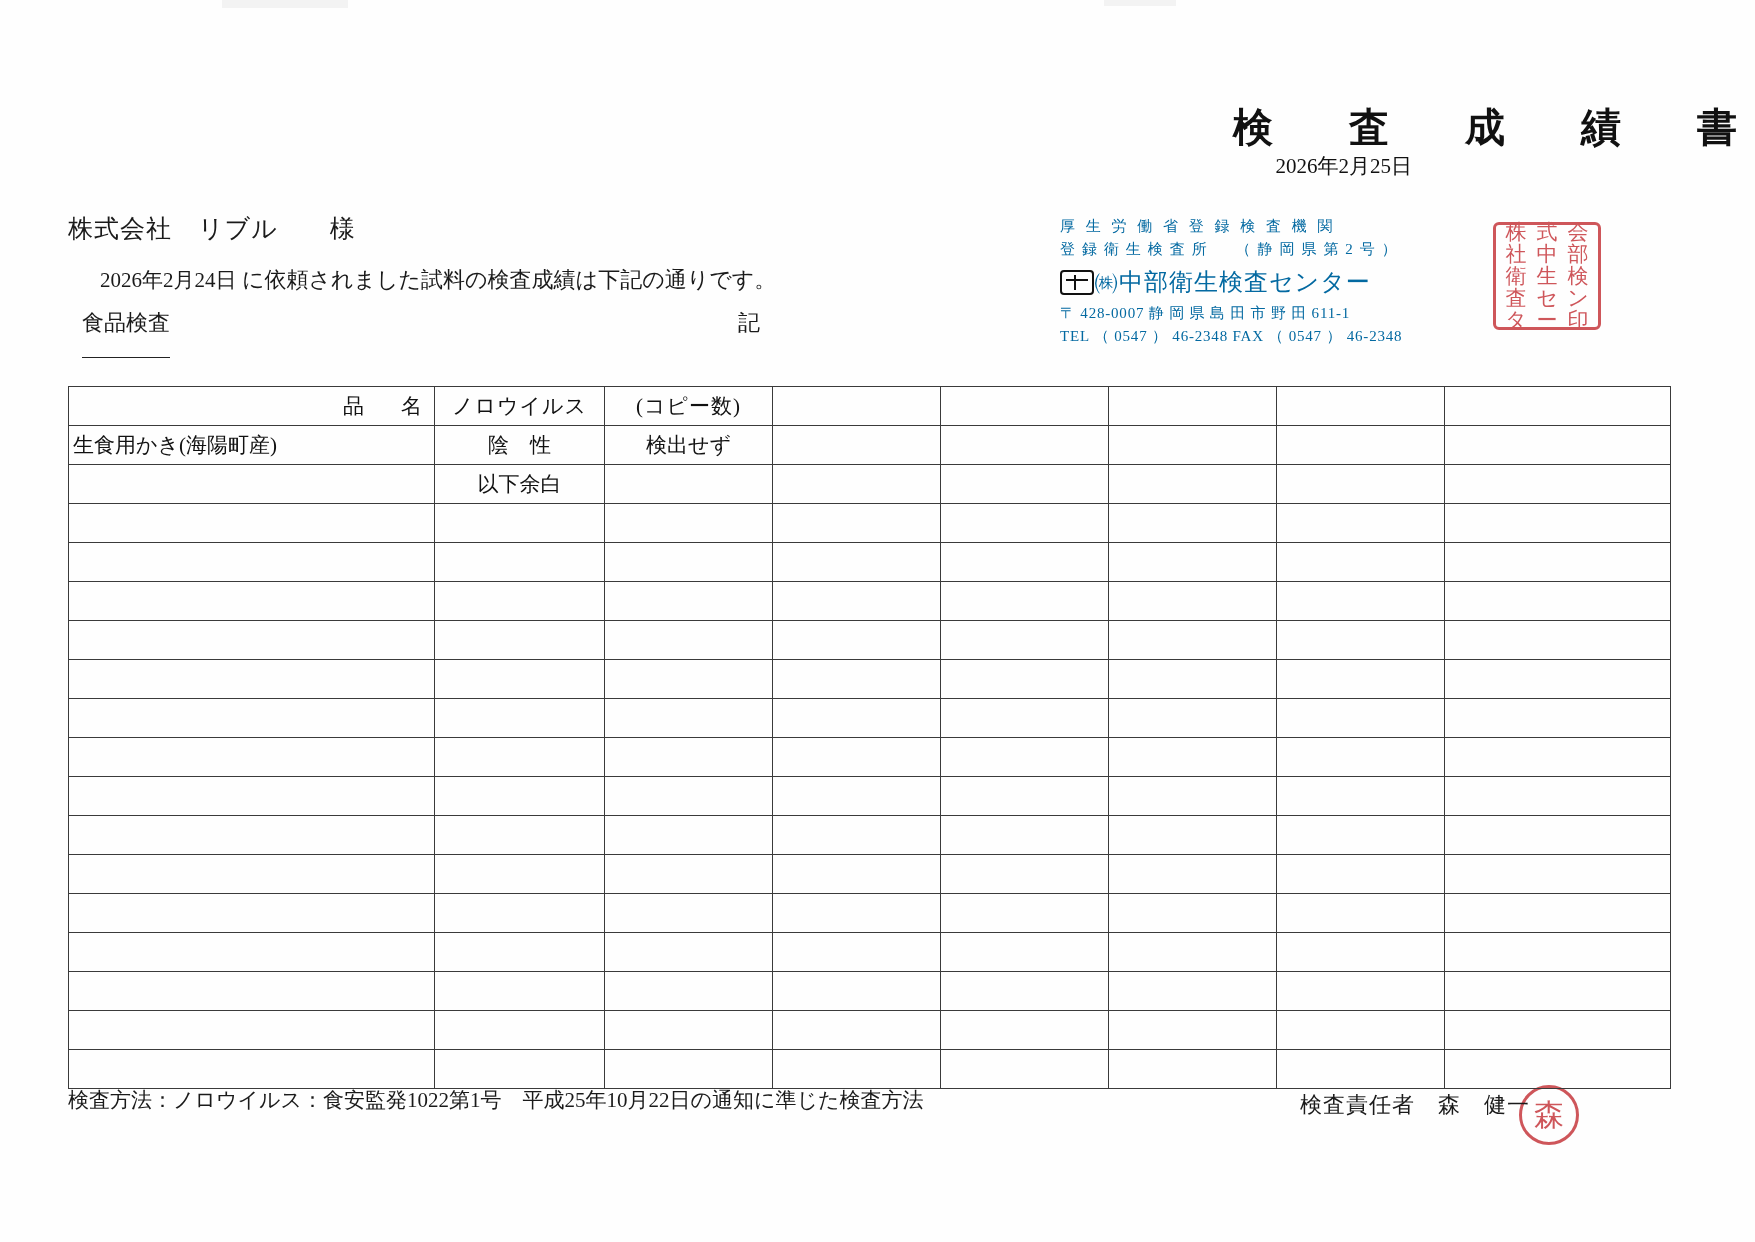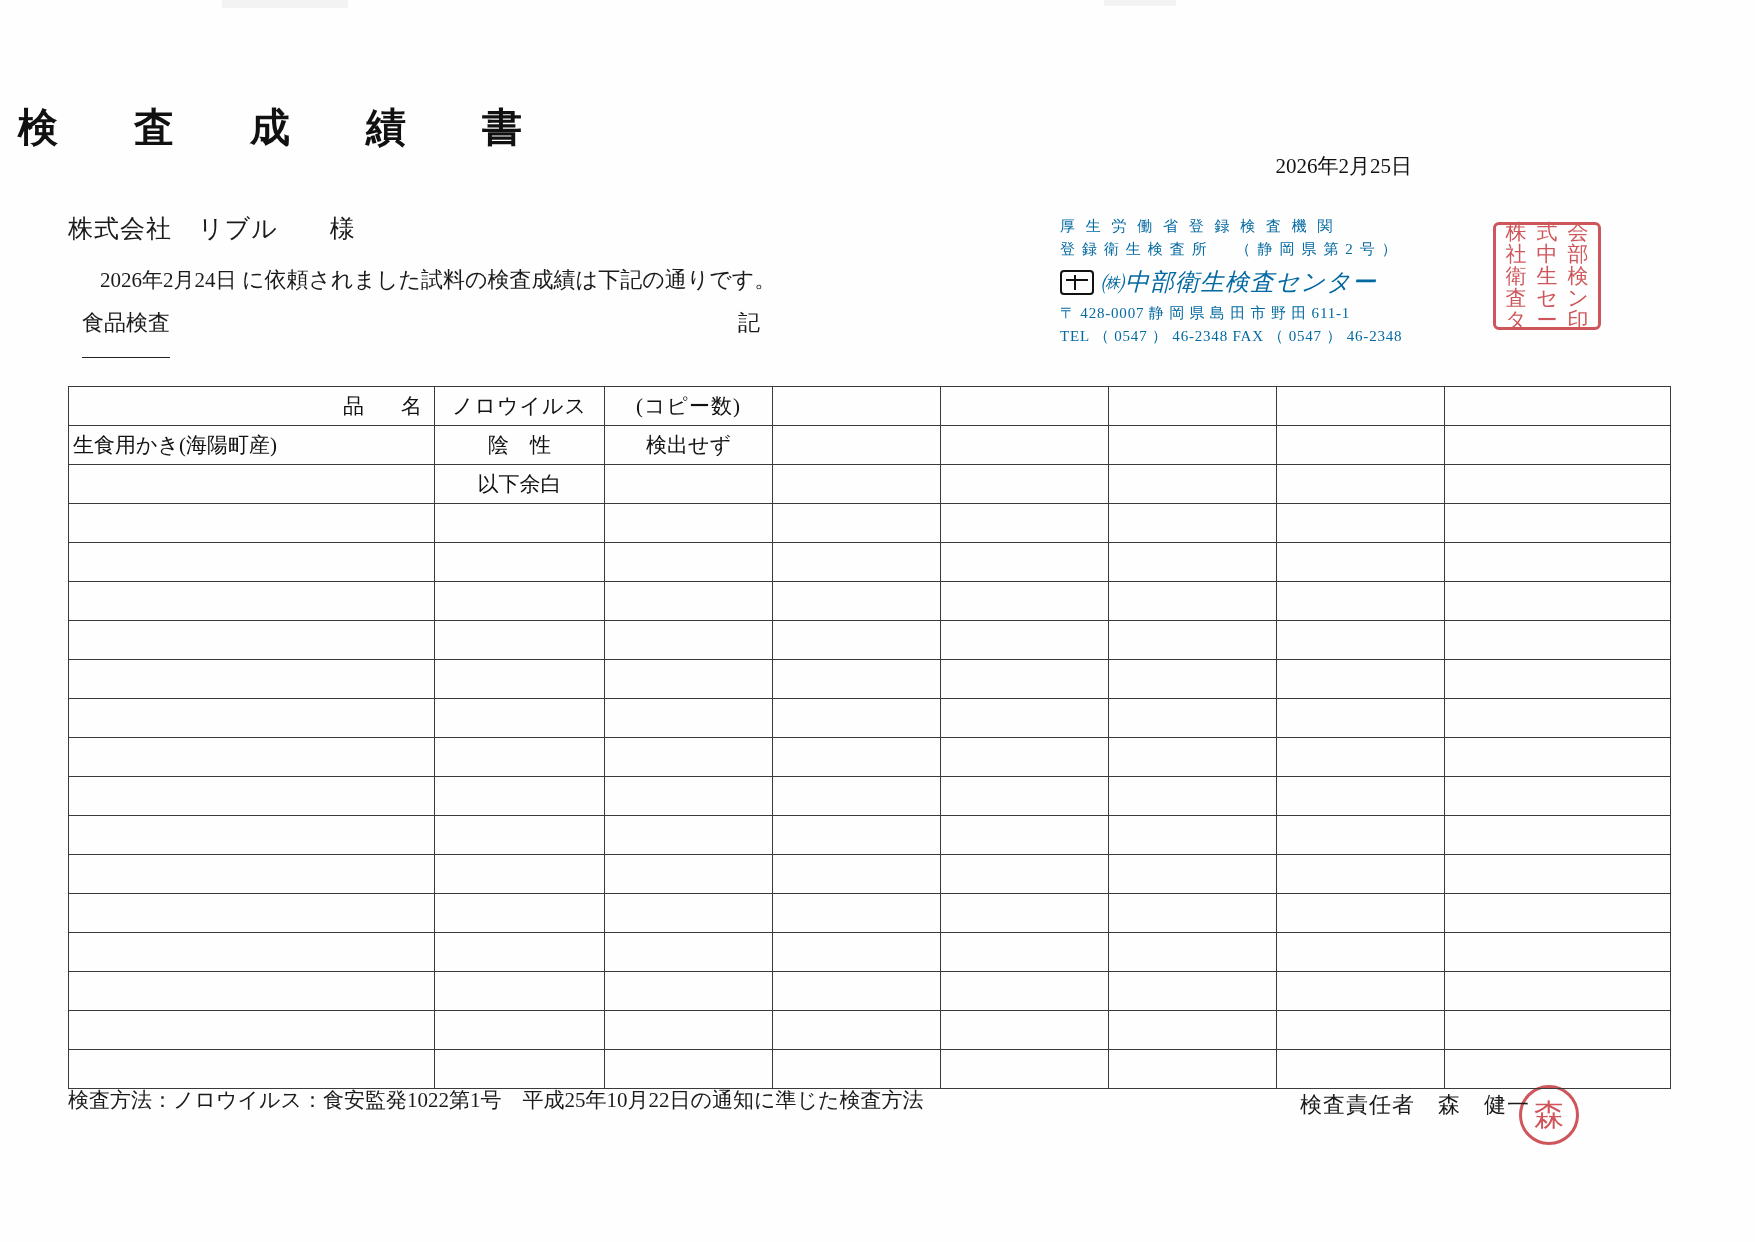--- a/index.html
+++ b/index.html
@@ -20,21 +20,21 @@
     inset: 0;
     background: #fefefe;
   }
 
   
   #doc-title {
     position: absolute;
     top: 100px;
     left: 0;
     width: 100%;
-    text-align: left;
+    text-align: right;
     font-size: 40px;
     letter-spacing: 18px;
     font-weight: 600;
     color: #111;
     text-indent: 18px;
   }
 
   
   #issue-date {
     position: absolute;
@@ -89,22 +89,20 @@
     font-family: "Liberation Serif", serif;
   }
   #issuer .line1 { letter-spacing: 3.5px; font-size: 15px; }
   #issuer .line2 { letter-spacing: 1.6px; font-size: 15px; }
   #issuer .company {
     font-size: 24px;
     letter-spacing: 1px;
     margin: 2px 0 1px 0;
     display: flex;
     align-items: center;
-    gap: 6px;
-    font-style: italic;
   }
   #issuer .addr { letter-spacing: 0.8px; font-size: 15px; }
   #issuer .tel { letter-spacing: 0.8px; font-size: 15px; }
 
   .logo-mark {
     display: inline-block;
     width: 30px;
     height: 21px;
     border: 2px solid #111;
     border-radius: 4px;

